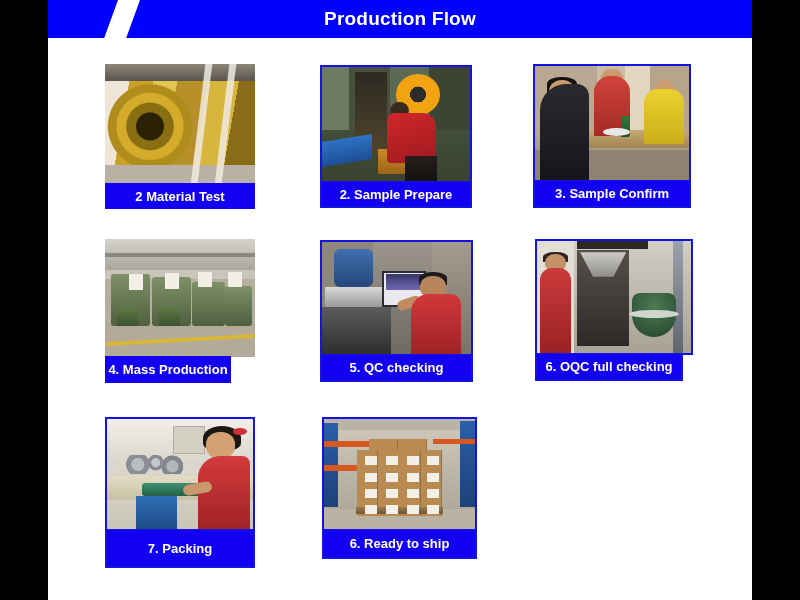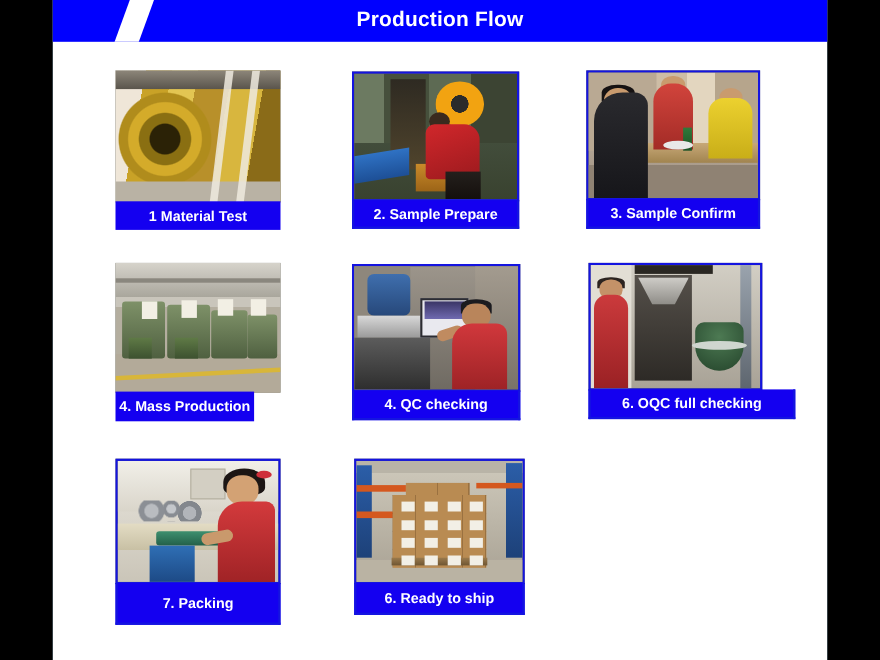--- a/index.html
+++ b/index.html
@@ -299,21 +299,21 @@
 
   <div class="card" style="left:105px; top:64px; width:150px; height:145px;">
     <div class="card-photo" style="width:150px; height:120px;">
       <div class="scene sc-coil">
         <div class="coil-top"></div>
         <div class="coil-shelf"></div>
         <div class="coil-strap1"></div>
         <div class="coil-strap2"></div>
       </div>
     </div>
-    <div class="card-label" style="left:0; top:119px; width:150px; height:26px;">1 Material Test</div>
+    <div class="card-label" style="left:0; top:119px; width:150px; height:26px;">2 Material Test</div>
   </div>
 
   <div class="card framed" style="left:320px; top:65px; width:152px; height:143px;">
     <div class="card-photo" style="width:152px; height:118px;">
       <div class="scene sc-press">
         <div class="pr-wall"></div>
         <div class="pr-col"></div>
         <div class="pr-wheel"></div>
         <div class="pr-blue"></div>
         <div class="pr-crate"></div>
@@ -378,39 +378,39 @@
         <div class="qc-stage"></div>
         <div class="qc-base"></div>
         <div class="qc-mon"></div>
         <div class="qc-screen"></div>
         <div class="qc-arm"></div>
         <div class="qc-cap"></div>
         <div class="qc-head"></div>
         <div class="qc-body"></div>
       </div>
     </div>
-    <div class="card-label" style="left:0; top:115px; width:153px; height:27px;">4. QC checking</div>
+    <div class="card-label" style="left:0; top:115px; width:153px; height:27px;">5. QC checking</div>
   </div>
 
   <div class="card framed" style="left:535px; top:239px; width:158px; height:142px;">
     <div class="card-photo" style="width:158px; height:116px;">
       <div class="scene sc-oqc">
         <div class="oq-wallL"></div>
         <div class="oq-pole"></div>
         <div class="oq-mach"></div>
         <div class="oq-top"></div>
         <div class="oq-hopper"></div>
         <div class="oq-cone"></div>
         <div class="oq-ring"></div>
         <div class="oq-manHair"></div>
         <div class="oq-manH"></div>
         <div class="oq-manB"></div>
       </div>
     </div>
-    <div class="card-label" style="left:0; top:115px; width:188px; height:27px;">6. OQC full checking</div>
+    <div class="card-label" style="left:0; top:115px; width:148px; height:27px;">6. OQC full checking</div>
   </div>
 
   <div class="card framed" style="left:105px; top:417px; width:150px; height:141px;">
     <div class="card-photo" style="width:150px; height:114px;">
       <div class="scene sc-pack">
         <div class="pk-wall"></div>
         <div class="pk-shelf"></div>
         <div class="pk-bench"></div>
         <div class="pk-parts"></div>
         <div class="pk-sealer"></div>

